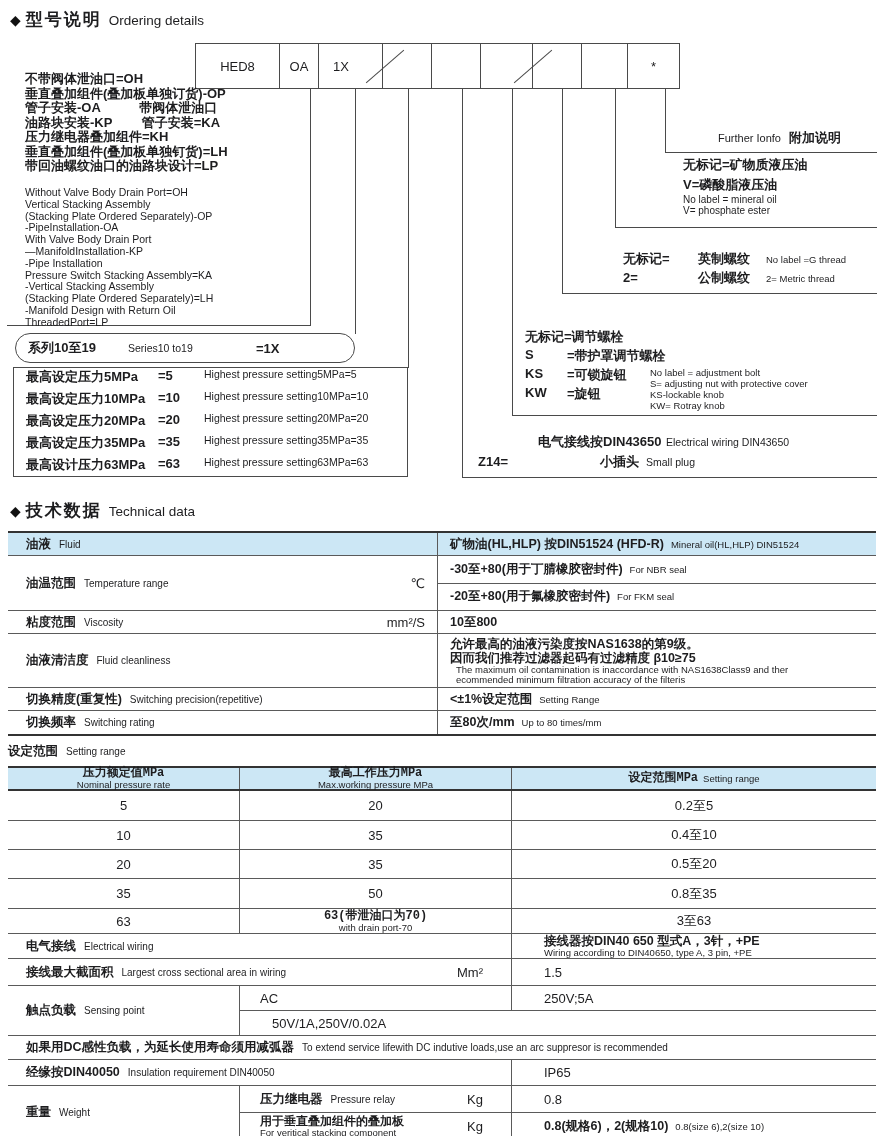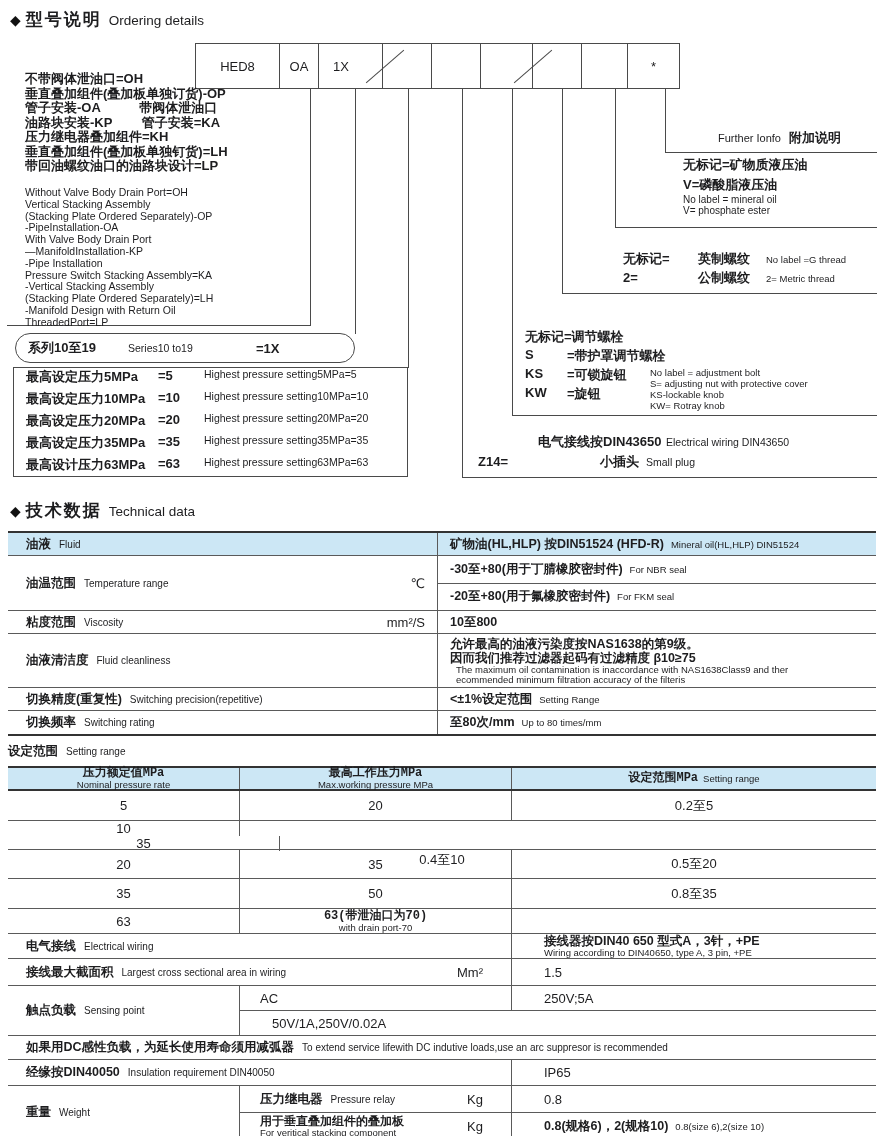--- a/index.html
+++ b/index.html
@@ -299,41 +299,42 @@
       <div class="c3 cc">
         <span class="hdr-zh">设定范围MPa</span>
         <span class="hdr-en" style="margin-left:5px;">Setting range</span>
       </div>
     </div>
     <div class="st-row" style="height:29px;">
       <div class="c1 cc">5</div>
       <div class="c2 cc">20</div>
       <div class="c3 cc">0.2至5</div>
     </div>
-    <div class="st-row" style="height:28px;flex-direction:column;">
+    <div class="st-row" style="height:28px;">
       <div class="c1 cc">10</div>
       <div class="c2 cc">35</div>
       <div class="c3 cc">0.4至10</div>
     </div>
     <div class="st-row" style="height:28px;">
       <div class="c1 cc">20</div>
       <div class="c2 cc">35</div>
       <div class="c3 cc">0.5至20</div>
     </div>
     <div class="st-row" style="height:29px;">
       <div class="c1 cc">35</div>
       <div class="c2 cc">50</div>
       <div class="c3 cc">0.8至35</div>
     </div>
     <div class="st-row" style="height:24px;">
       <div class="c1 cc">63</div>
       <div class="c2 stack">
         <span class="hdr-zh" style="font-weight:700;">63(带泄油口为70)</span>
         <span class="hdr-en">with drain port-70</span>
       </div>
+      <div class="c3 cc">3至63</div>
     </div>
     <div class="st-row" style="height:24px;">
       <div class="c12 cl">
         <span class="lab-zh">电气接线</span>
         <span class="lab-en">Electrical wiring</span>
       </div>
       <div class="c3" style="display:flex;flex-direction:column;justify-content:center;padding-left:32px;">
         <span class="val-zh" style="line-height:13px;">接线器按DIN40 650 型式A，3针，+PE</span>
         <span style="font-size:9.5px;line-height:10px;">Wiring according to DIN40650, type A, 3 pin, +PE</span>
       </div>

